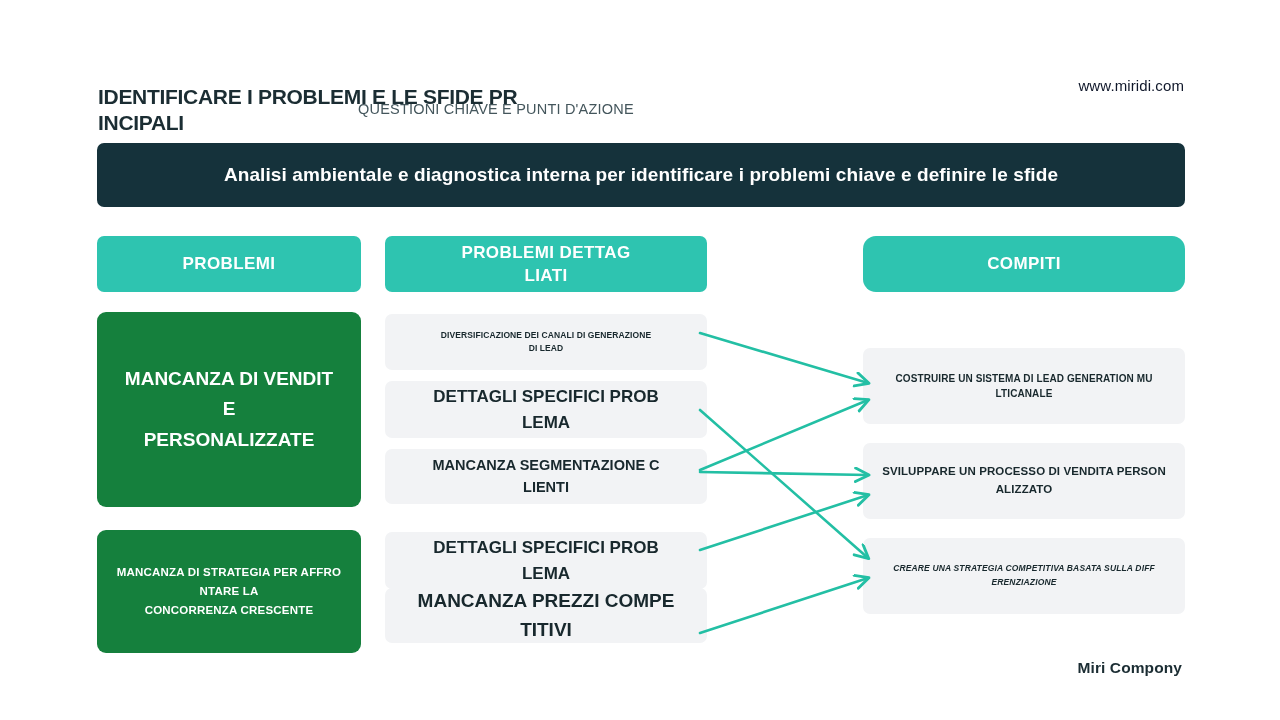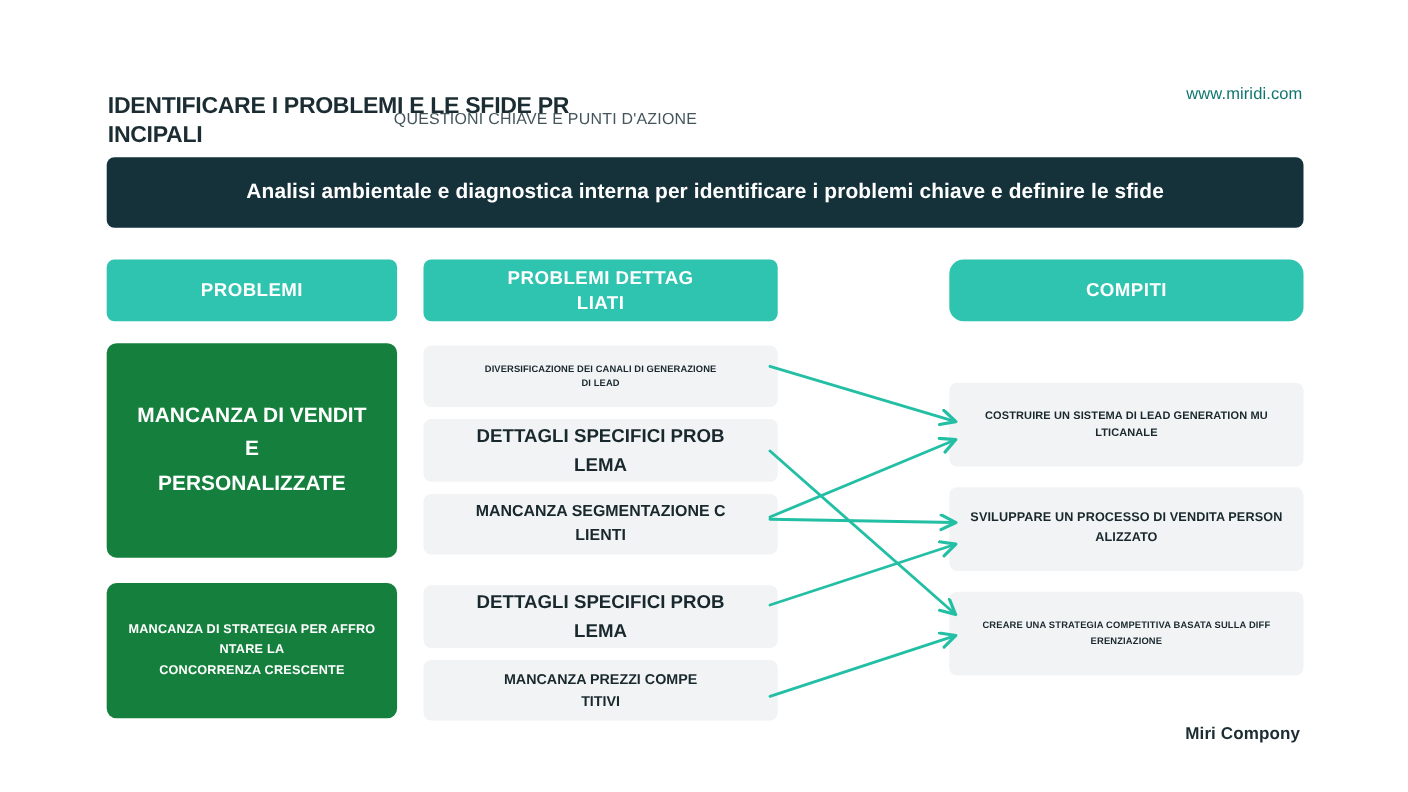--- a/index.html
+++ b/index.html
@@ -38,21 +38,21 @@
     letter-spacing: 0.2px;
     color: #44565c;
     text-transform: uppercase;
     white-space: nowrap;
   }
   #site-url {
     position: absolute;
     right: 96px;
     top: 77px;
     font-size: 15px;
-    color: #0f766e;
+    color: #0f172a;
     letter-spacing: 0.1px;
   }
   #footer-company {
     position: absolute;
     right: 98px;
     top: 659px;
     font-size: 15.5px;
     font-weight: bold;
     color: #1b2d33;
     letter-spacing: 0.1px;
@@ -138,41 +138,41 @@
     text-align: center;
     color: #18282d;
     white-space: pre-line;
     box-sizing: border-box;
     padding: 6px 12px;
   }
   #detail-card-0 { top: 314px; height: 56px; font-size: 8.5px;  font-weight: bold; line-height: 1.5; letter-spacing: 0.1px; }
   #detail-card-1 { top: 381px; height: 57px; font-size: 17px;   font-weight: bold; line-height: 1.5; }
   #detail-card-2 { top: 449px; height: 55px; font-size: 14.5px; font-weight: bold; line-height: 1.5; }
   #detail-card-3 { top: 532px; height: 57px; font-size: 17px;   font-weight: bold; line-height: 1.5; }
-  #detail-card-4 { top: 600px; height: 55px; font-size: 13px; font-weight: bold; line-height: 1.5; }
+  #detail-card-4 { top: 588px; height: 55px; font-size: 19px; font-weight: bold; line-height: 1.5; }
 
   
   .task-card {
     position: absolute;
     left: 863px;
     width: 322px;
     background: #f2f3f5;
     border-radius: 7px;
     display: flex;
     align-items: center;
     justify-content: center;
     text-align: center;
     color: #18282d;
     white-space: pre-line;
     box-sizing: border-box;
     padding: 6px 14px;
   }
   #task-card-0 { top: 348px; height: 76px; font-size: 10px;  font-weight: bold; line-height: 1.55; letter-spacing: 0.1px; }
   #task-card-1 { top: 443px; height: 76px; font-size: 11.5px;font-weight: bold; line-height: 1.55; letter-spacing: 0.1px; }
-  #task-card-2 { top: 538px; height: 76px; font-size: 8.5px; font-weight: bold; line-height: 1.6;  letter-spacing: 0.15px; }
+  #task-card-2 { top: 538px; height: 76px; font-size: 8.5px; font-weight: bold; line-height: 1.6;  letter-spacing: 0.15px; font-style: italic; }
 
   
   #arrow-layer {
     position: absolute;
     left: 0; top: 0;
     width: 1280px; height: 720px;
     pointer-events: none;
   }
 </style>
 </head>

